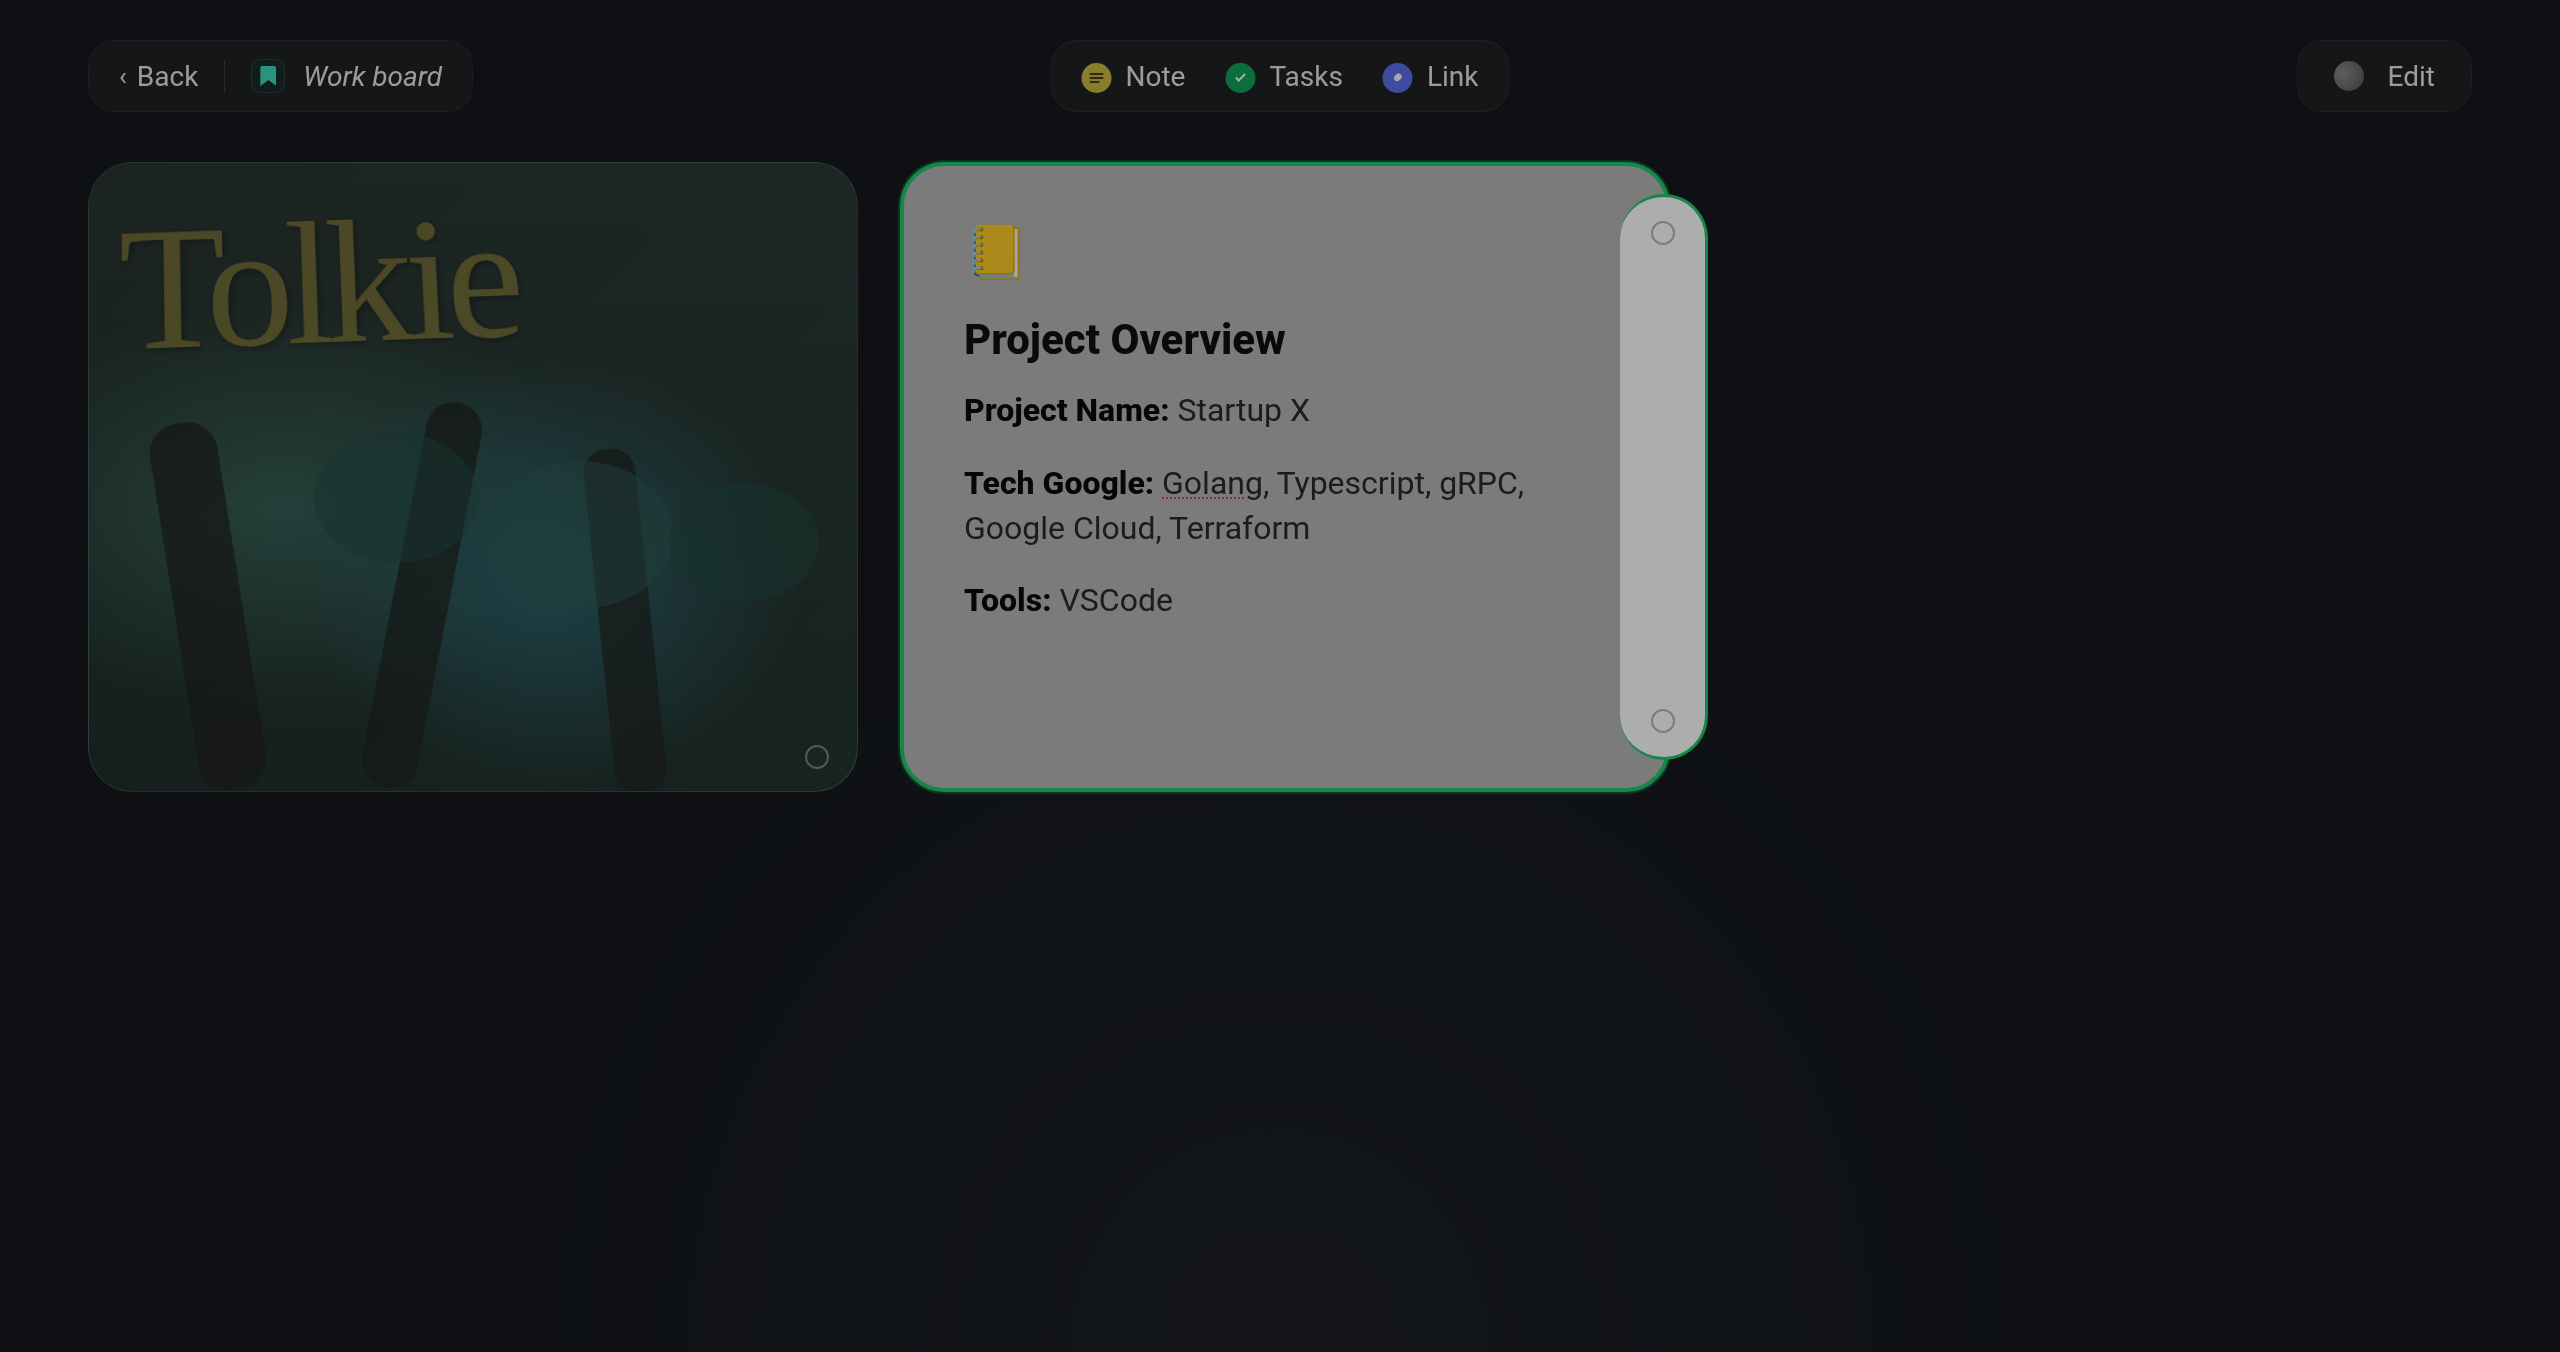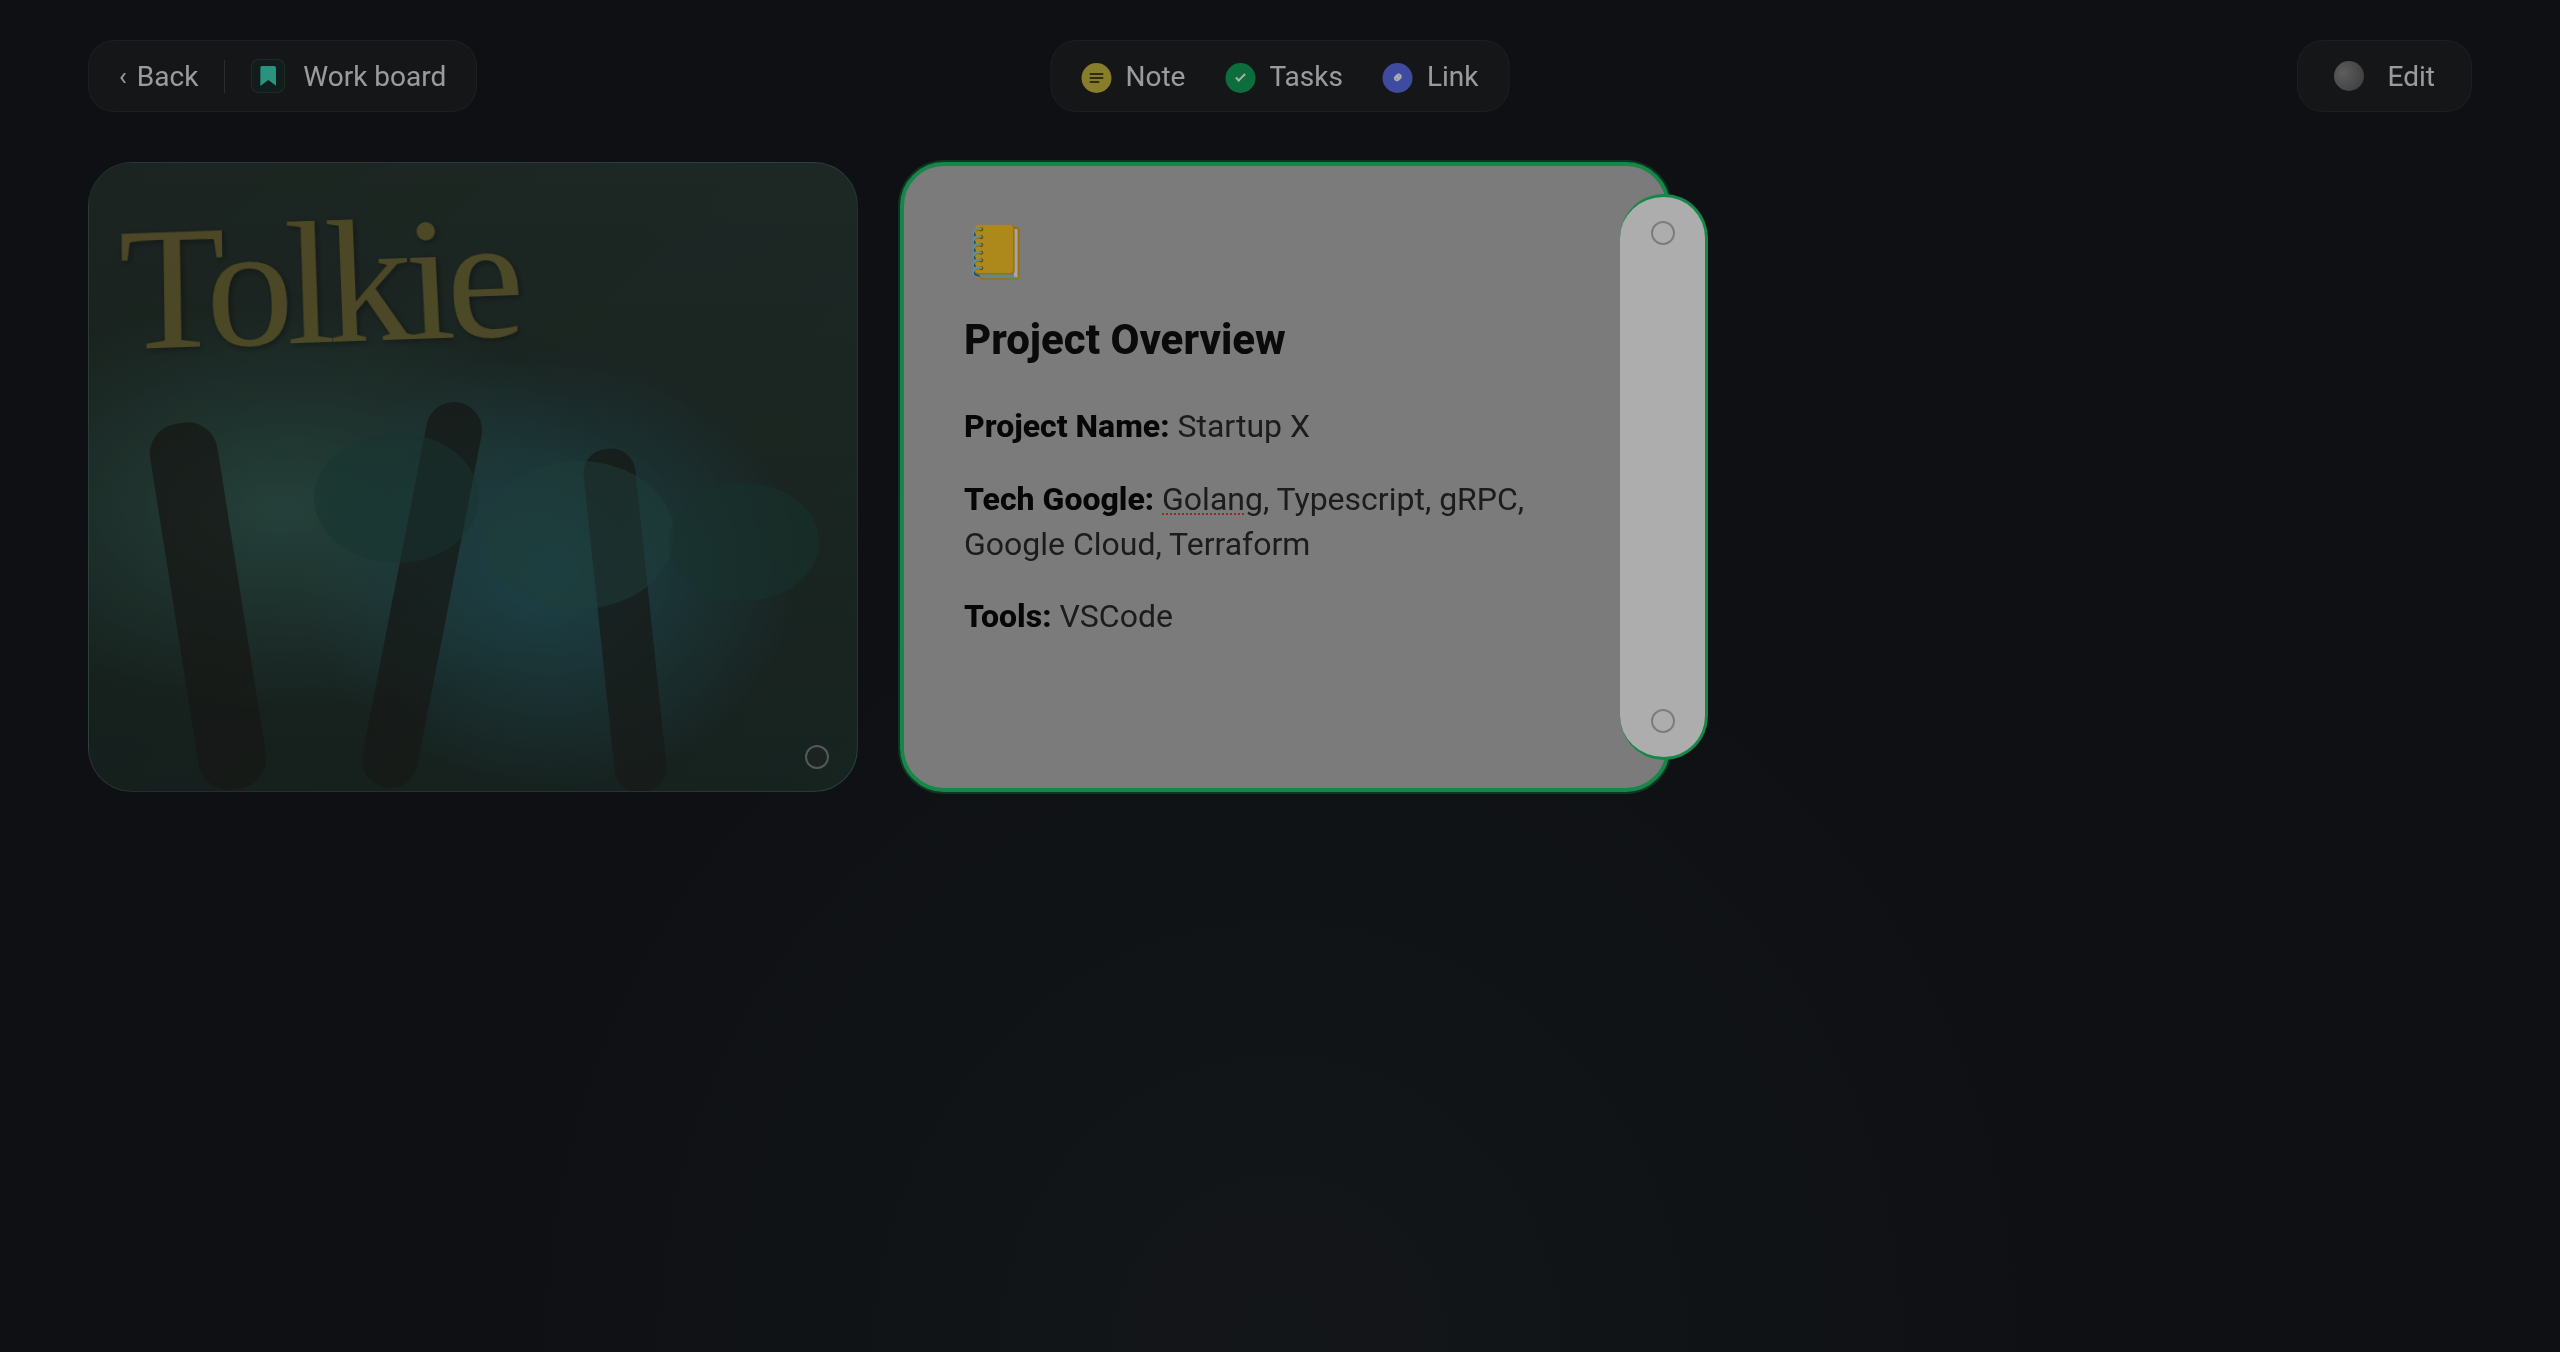--- a/index.html
+++ b/index.html
@@ -59,20 +59,21 @@
       line-height: 1;
       color: #e5e5e7;
     }
 
     .board-label {
       display: flex;
       align-items: center;
       gap: 18px;
       color: #e5e5e7;
       font-size: 28px;
+      font-style: italic;
     }
 
     .board-icon {
       width: 34px;
       height: 34px;
       background: #1a2a2a;
       border-radius: 8px;
       display: flex;
       align-items: center;
       justify-content: center;
@@ -285,21 +286,21 @@
       gap: 18px;
     }
 
     .notebook-emoji {
       font-size: 52px;
     }
 
     .note-h2 {
       font-size: 42px;
       font-weight: 800;
-      margin-bottom: 40px;
+      margin-bottom: 24px;
     }
 
     .note-body p {
       font-size: 32px;
       line-height: 1.4;
       margin-bottom: 28px;
       color: #2a2a2a;
     }
 
     .note-body strong {

